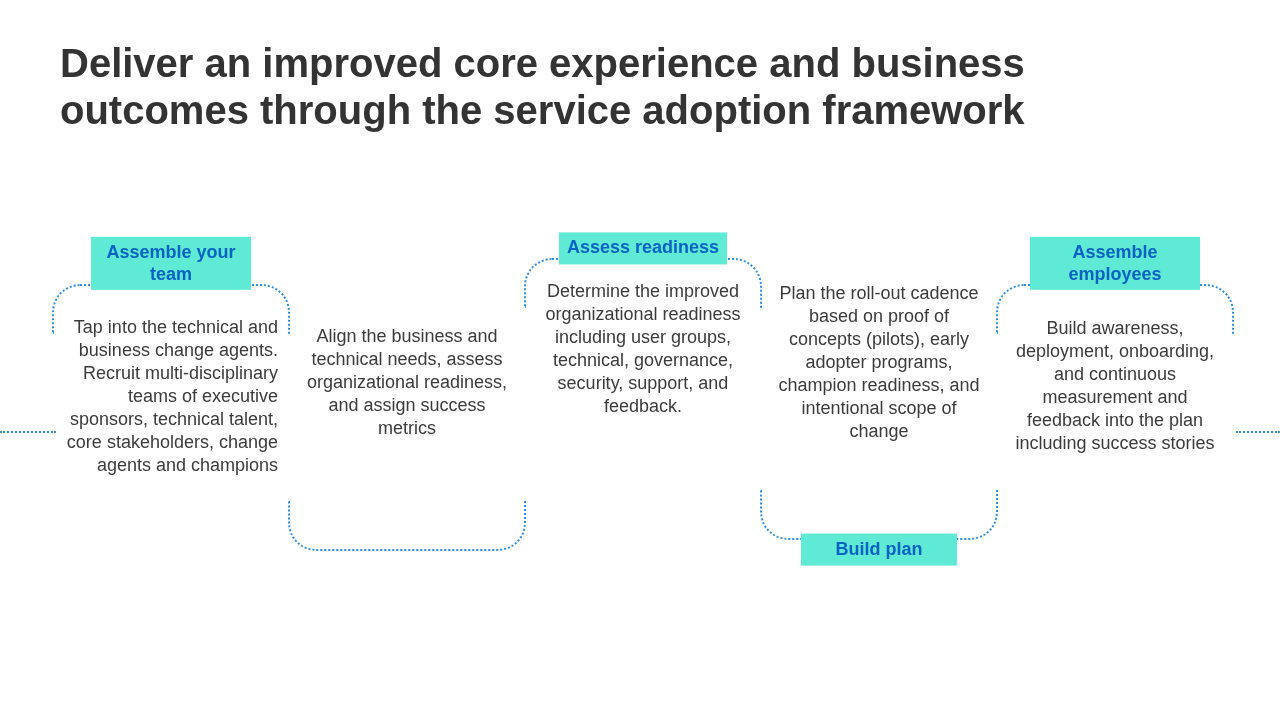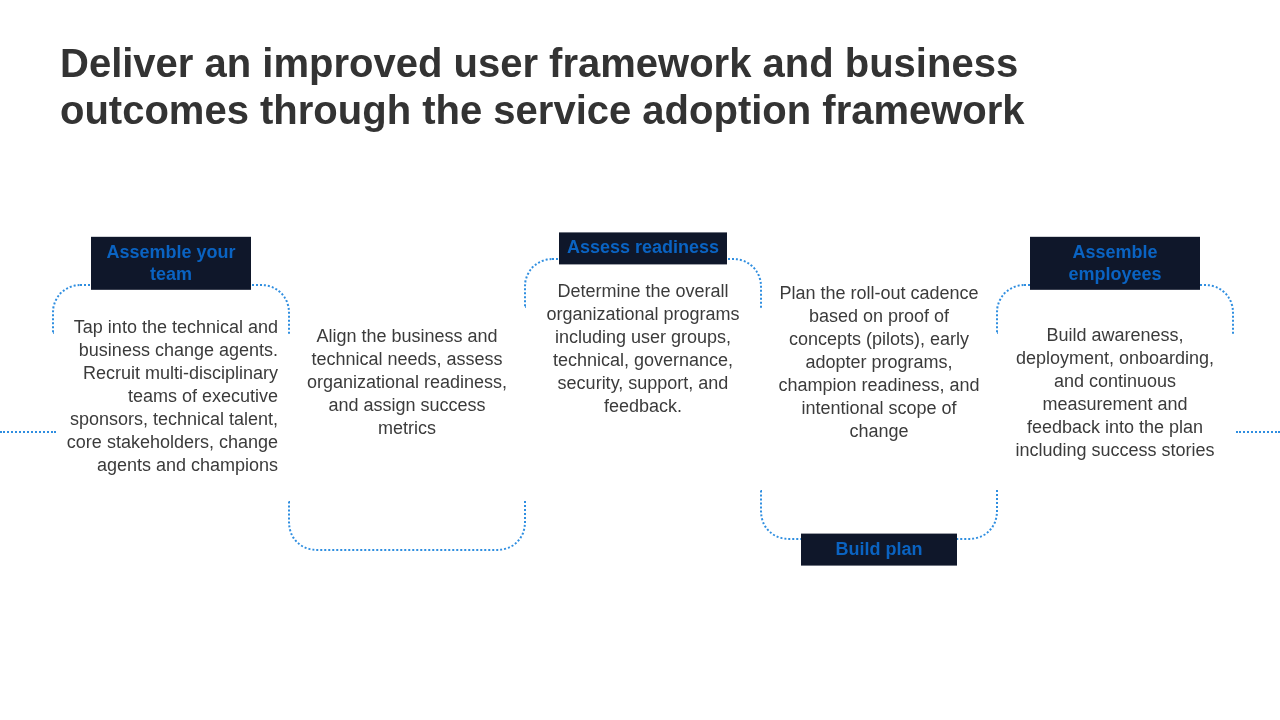--- a/index.html
+++ b/index.html
@@ -36,21 +36,21 @@
     font-size: 18px;
     line-height: 1.28;
     color: #3b3b3b;
     padding: 0 4px;
   }
   .label {
     position: absolute;
     width: 160px;
     left: 50%;
     transform: translateX(-50%);
-    background: #0f172a;
+    background: #5eead4;
     font-size: 18px;
     line-height: 1.2;
     font-weight: 600;
     color: #0a63c2;
     text-align: center;
     padding: 5px 4px;
     box-sizing: border-box;
   }
   .label-top    { top: -10px; transform: translate(-50%, -100%); }
   .label-bottom { bottom: -10px; transform: translate(-50%, 100%); }
@@ -82,48 +82,48 @@
     top: 431px; 
     height: 0;
     border-top: 2.5px dotted #2f8ee0;
   }
 </style>
 </head>
 <body>
 
 <div class="slide">
 
-  <div class="title">Deliver an improved user framework and business outcomes through the service adoption framework</div>
+  <div class="title">Deliver an improved core experience and business outcomes through the service adoption framework</div>
 
   <div class="hline" style="left:0; width:56px;"></div>
 
   <div class="hline" style="right:0; width:44px;"></div>
 
   <div class="step" style="left:60px; top:300px; height:306px;">
     <div class="frame-top"></div>
     <div class="label label-top">Assemble your team</div>
     <div class="body" style="margin-top:16px;text-align:right;">Tap into the technical and business change agents. Recruit multi-disciplinary teams of executive sponsors, technical talent, core stakeholders, change agents and champions</div>
   </div>
 
   <div class="step" style="left:296px; top:325px; height:210px;">
     <div class="body">Align the business and technical needs, assess organizational readiness, and assign success metrics</div>
     <div class="frame-bottom"></div>
   </div>
 
   <div class="step" style="left:532px; top:274px; height:256px;">
     <div class="frame-top"></div>
     <div class="label label-top" style="width:168px;text-align:center;">Assess readiness</div>
-    <div class="body" style="margin-top:6px;">Determine the overall organizational programs including user groups, technical, governance, security, support, and feedback.</div>
+    <div class="body" style="margin-top:6px;">Determine the improved organizational readiness including user groups, technical, governance, security, support, and feedback.</div>
   </div>
 
   <div class="step" style="left:768px; top:282px; height:242px;">
     <div class="body">Plan the roll-out cadence based on proof of concepts (pilots), early adopter programs, champion readiness, and intentional scope of change</div>
     <div class="frame-bottom"></div>
     <div class="label label-bottom" style="width:156px;">Build plan</div>
   </div>
 
   <div class="step" style="left:1004px; top:300px; height:256px;">
     <div class="frame-top"></div>
     <div class="label label-top" style="width:170px;">Assemble employees</div>
-    <div class="body" style="margin-top:24px;">Build awareness, deployment, onboarding, and continuous measurement and feedback into the plan including success stories</div>
+    <div class="body" style="margin-top:17px;">Build awareness, deployment, onboarding, and continuous measurement and feedback into the plan including success stories</div>
   </div>
 
 </div>
 
 </body></html>

